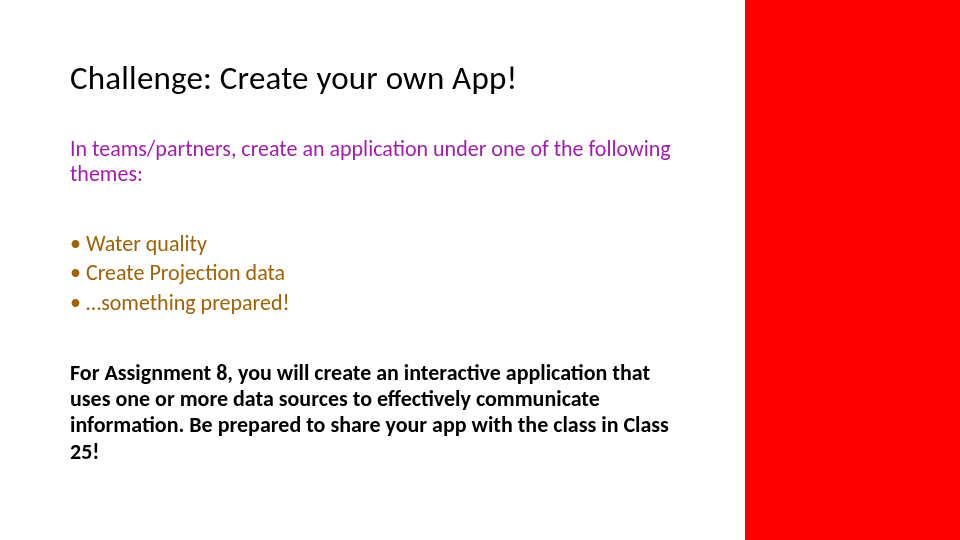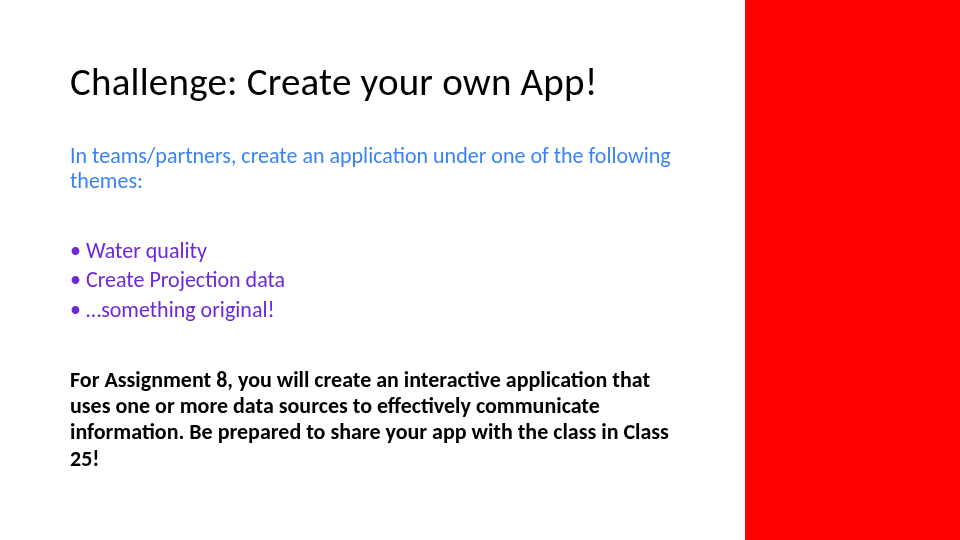--- a/index.html
+++ b/index.html
@@ -25,36 +25,36 @@
     }
     .content {
       position: absolute;
       top: 0;
       left: 0;
       width: 745px;
       height: 540px;
       padding: 58px 70px 40px 70px;
     }
     .title {
-      font-size: 39px;
+      font-size: 33px;
       font-weight: 300;
       color: #000000;
       margin-bottom: 38px;
       letter-spacing: 0.2px;
     }
     .intro {
       font-size: 22px;
-      color: #3b82f6;
+      color: #a21caf;
       line-height: 1.15;
       margin-bottom: 42px;
       margin-top: 11px;
     }
     .bullets {
       font-size: 22px;
-      color: #6d28d9;
+      color: #a16207;
       margin-bottom: 42px;
     }
     .bullet-item {
       line-height: 1.35;
     }
     .footer-text {
       font-size: 22px;
       color: #000000;
       line-height: 1.2;
       font-weight: bold;
@@ -64,16 +64,16 @@
 <body>
 
 <div class="red-sidebar"></div>
 
 <div class="content">
   <h1 class="title">Challenge: Create your own App!</h1>
   <p class="intro">In teams/partners, create an application under one of the following themes:</p>
   <div class="bullets">
     <div class="bullet-item">• <span>Water quality</span></div>
     <div class="bullet-item">• <span>Create Projection data</span></div>
-    <div class="bullet-item">• <span>…something original!</span></div>
+    <div class="bullet-item">• <span>…something prepared!</span></div>
   </div>
   <p class="footer-text">For Assignment 8, you will create an interactive application that uses one or more data sources to effectively communicate information.  Be prepared to share your app with the class in Class 25!</p>
 </div>
 
 </body></html>

